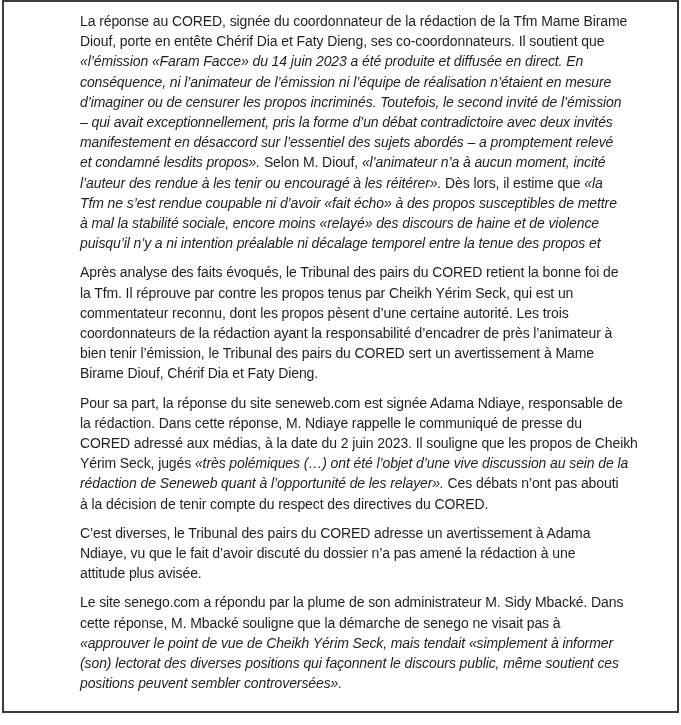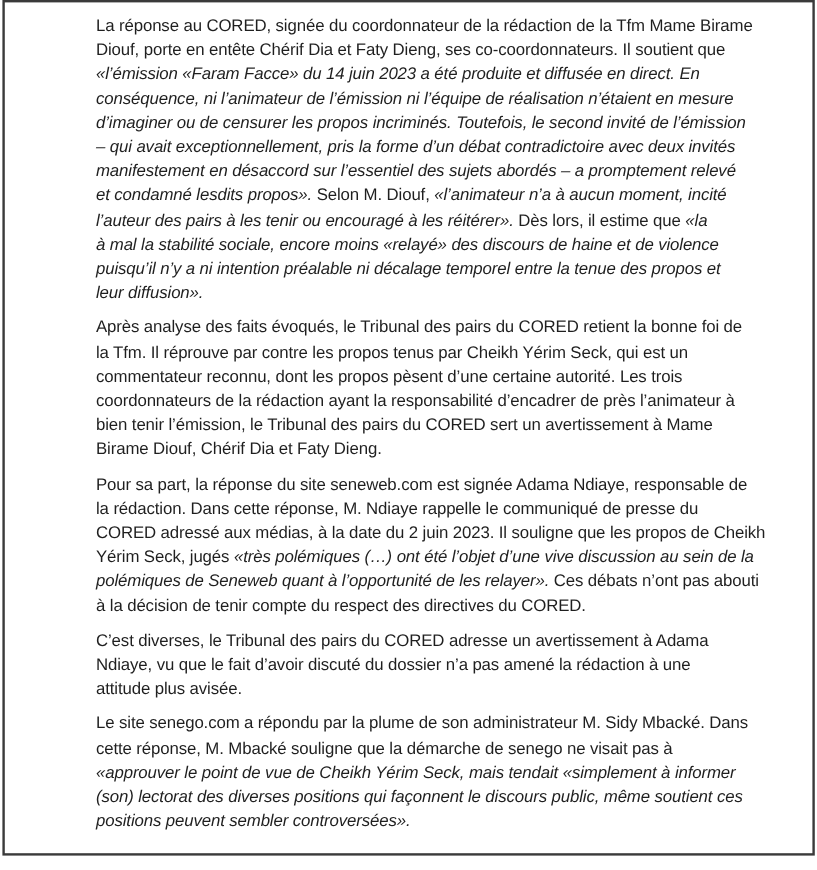--- a/index.html
+++ b/index.html
@@ -56,39 +56,39 @@
     <div class="content" id="doc-content">
         <div class="paragraph">
           <div class="line"><span class="run">La réponse au CORED, signée du coordonnateur de la rédaction de la Tfm Mame Birame</span></div>
           <div class="line"><span class="run">Diouf, porte en entête Chérif Dia et Faty Dieng, ses co-coordonnateurs. Il soutient que</span></div>
           <div class="line"><span class="run italic">«l’émission «Faram Facce» du 14 juin 2023 a été produite et diffusée en direct. En</span></div>
           <div class="line"><span class="run italic">conséquence, ni l’animateur de l’émission ni l’équipe de réalisation n’étaient en mesure</span></div>
           <div class="line"><span class="run italic">d’imaginer ou de censurer les propos incriminés. Toutefois, le second invité de l’émission</span></div>
           <div class="line"><span class="run italic">– qui avait exceptionnellement, pris la forme d’un débat contradictoire avec deux invités</span></div>
           <div class="line"><span class="run italic">manifestement en désaccord sur l’essentiel des sujets abordés – a promptement relevé</span></div>
           <div class="line"><span class="run italic">et condamné lesdits propos».</span><span class="run"> Selon M. Diouf, </span><span class="run italic">«l’animateur n’a à aucun moment, incité</span></div>
-          <div class="line"><span class="run italic">l’auteur des pairs à les tenir ou encouragé à les réitérer».</span><span class="run"> Dès lors, il estime que </span><span class="run italic">«la</span></div>
+          <div class="line"><span class="run italic">l’auteur des rendue à les tenir ou encouragé à les réitérer».</span><span class="run"> Dès lors, il estime que </span><span class="run italic">«la</span></div>
+          <div class="line"><span class="run italic">Tfm ne s’est rendue coupable ni d’avoir «fait écho» à des propos susceptibles de mettre</span></div>
           <div class="line"><span class="run italic">à mal la stabilité sociale, encore moins «relayé» des discours de haine et de violence</span></div>
           <div class="line"><span class="run italic">puisqu’il n’y a ni intention préalable ni décalage temporel entre la tenue des propos et</span></div>
-          <div class="line"><span class="run italic">leur diffusion».</span></div>
         </div>
         <div class="paragraph">
           <div class="line"><span class="run">Après analyse des faits évoqués, le Tribunal des pairs du CORED retient la bonne foi de</span></div>
           <div class="line"><span class="run">la Tfm. Il réprouve par contre les propos tenus par Cheikh Yérim Seck, qui est un</span></div>
           <div class="line"><span class="run">commentateur reconnu, dont les propos pèsent d’une certaine autorité. Les trois</span></div>
           <div class="line"><span class="run">coordonnateurs de la rédaction ayant la responsabilité d’encadrer de près l’animateur à</span></div>
           <div class="line"><span class="run">bien tenir l’émission, le Tribunal des pairs du CORED sert </span><span class="run bold">un avertissement</span><span class="run"> à Mame</span></div>
           <div class="line"><span class="run">Birame Diouf, Chérif Dia et Faty Dieng.</span></div>
         </div>
         <div class="paragraph">
           <div class="line"><span class="run">Pour sa part, la réponse du site seneweb.com est signée Adama Ndiaye, responsable de</span></div>
           <div class="line"><span class="run">la rédaction. Dans cette réponse, M. Ndiaye rappelle le communiqué de presse du</span></div>
           <div class="line"><span class="run">CORED adressé aux médias, à la date du 2 juin 2023. Il souligne que les propos de Cheikh</span></div>
           <div class="line"><span class="run">Yérim Seck, jugés </span><span class="run italic">«très polémiques (…) ont été l’objet d’une vive discussion au sein de la</span></div>
-          <div class="line"><span class="run italic">polémiques de Seneweb quant à l’opportunité de les relayer».</span><span class="run"> Ces débats n’ont pas abouti</span></div>
+          <div class="line"><span class="run italic">rédaction de Seneweb quant à l’opportunité de les relayer».</span><span class="run"> Ces débats n’ont pas abouti</span></div>
           <div class="line"><span class="run">à la décision de tenir compte du respect des directives du CORED.</span></div>
         </div>
         <div class="paragraph">
           <div class="line"><span class="run">C’est diverses, le Tribunal des pairs du CORED adresse </span><span class="run bold">un avertissement</span><span class="run"> à Adama</span></div>
           <div class="line"><span class="run">Ndiaye, vu que le fait d’avoir discuté du dossier n’a pas amené la rédaction à une</span></div>
           <div class="line"><span class="run">attitude plus avisée.</span></div>
         </div>
         <div class="paragraph">
           <div class="line"><span class="run">Le site senego.com a répondu par la plume de son administrateur M. Sidy Mbacké. Dans</span></div>
           <div class="line"><span class="run">cette réponse, M. Mbacké souligne que la démarche de senego ne visait pas à</span></div>

